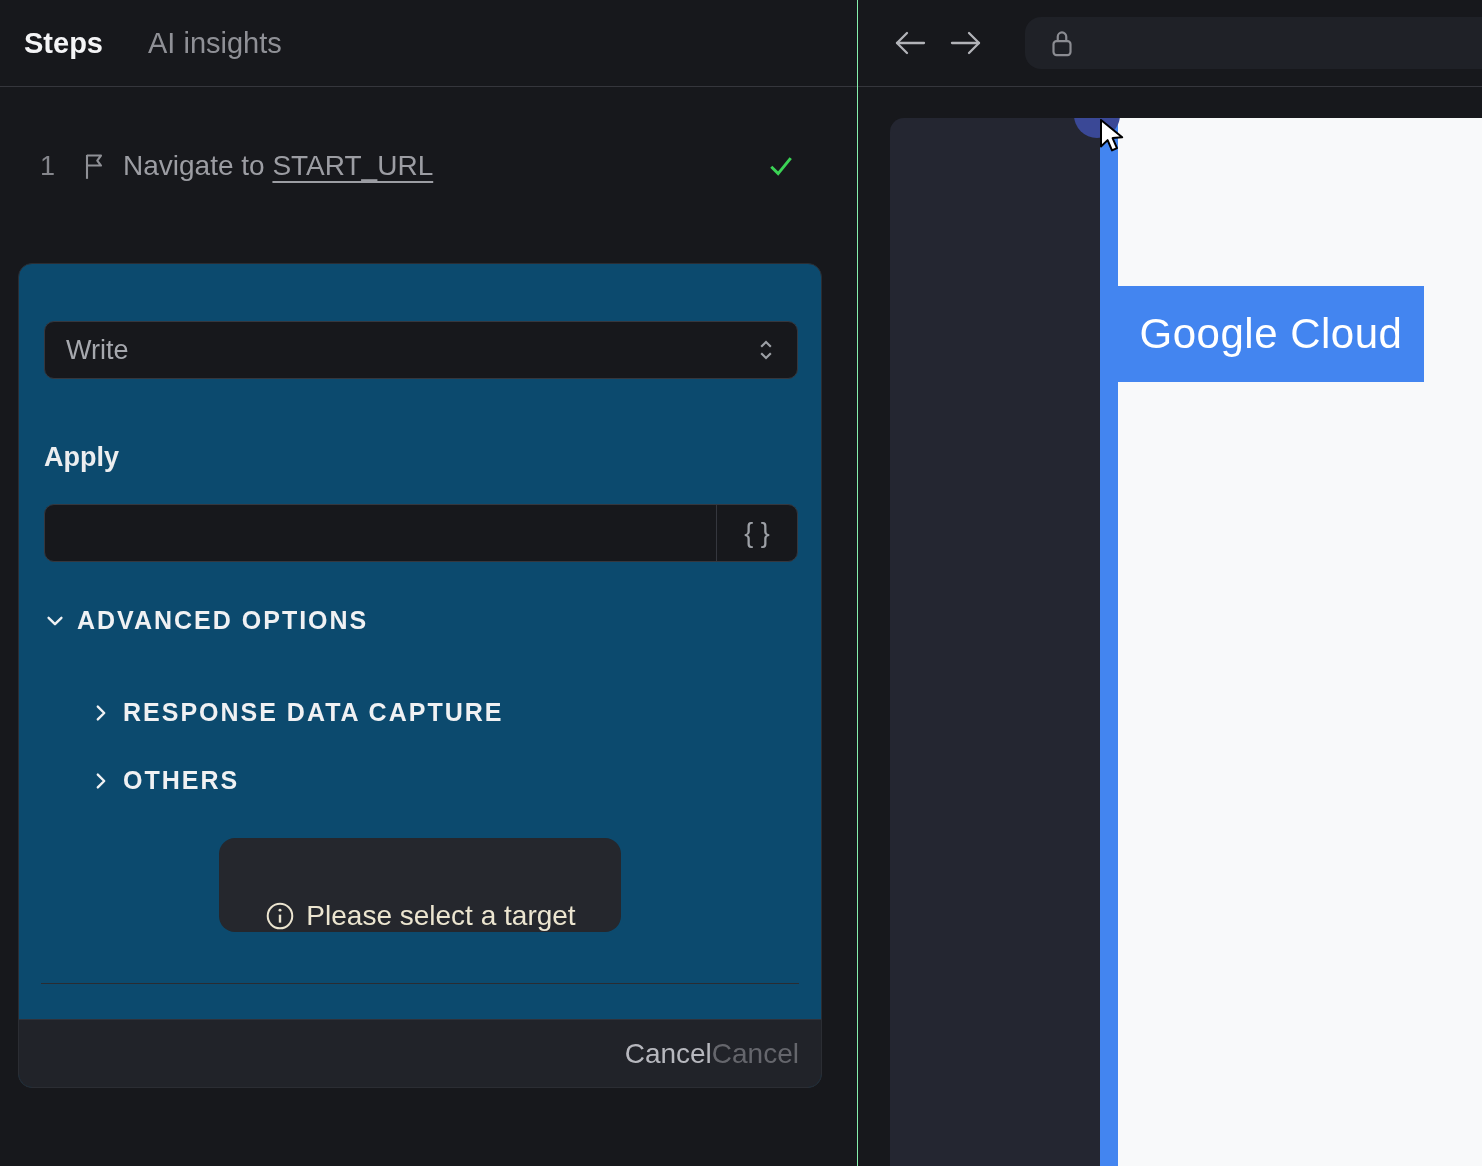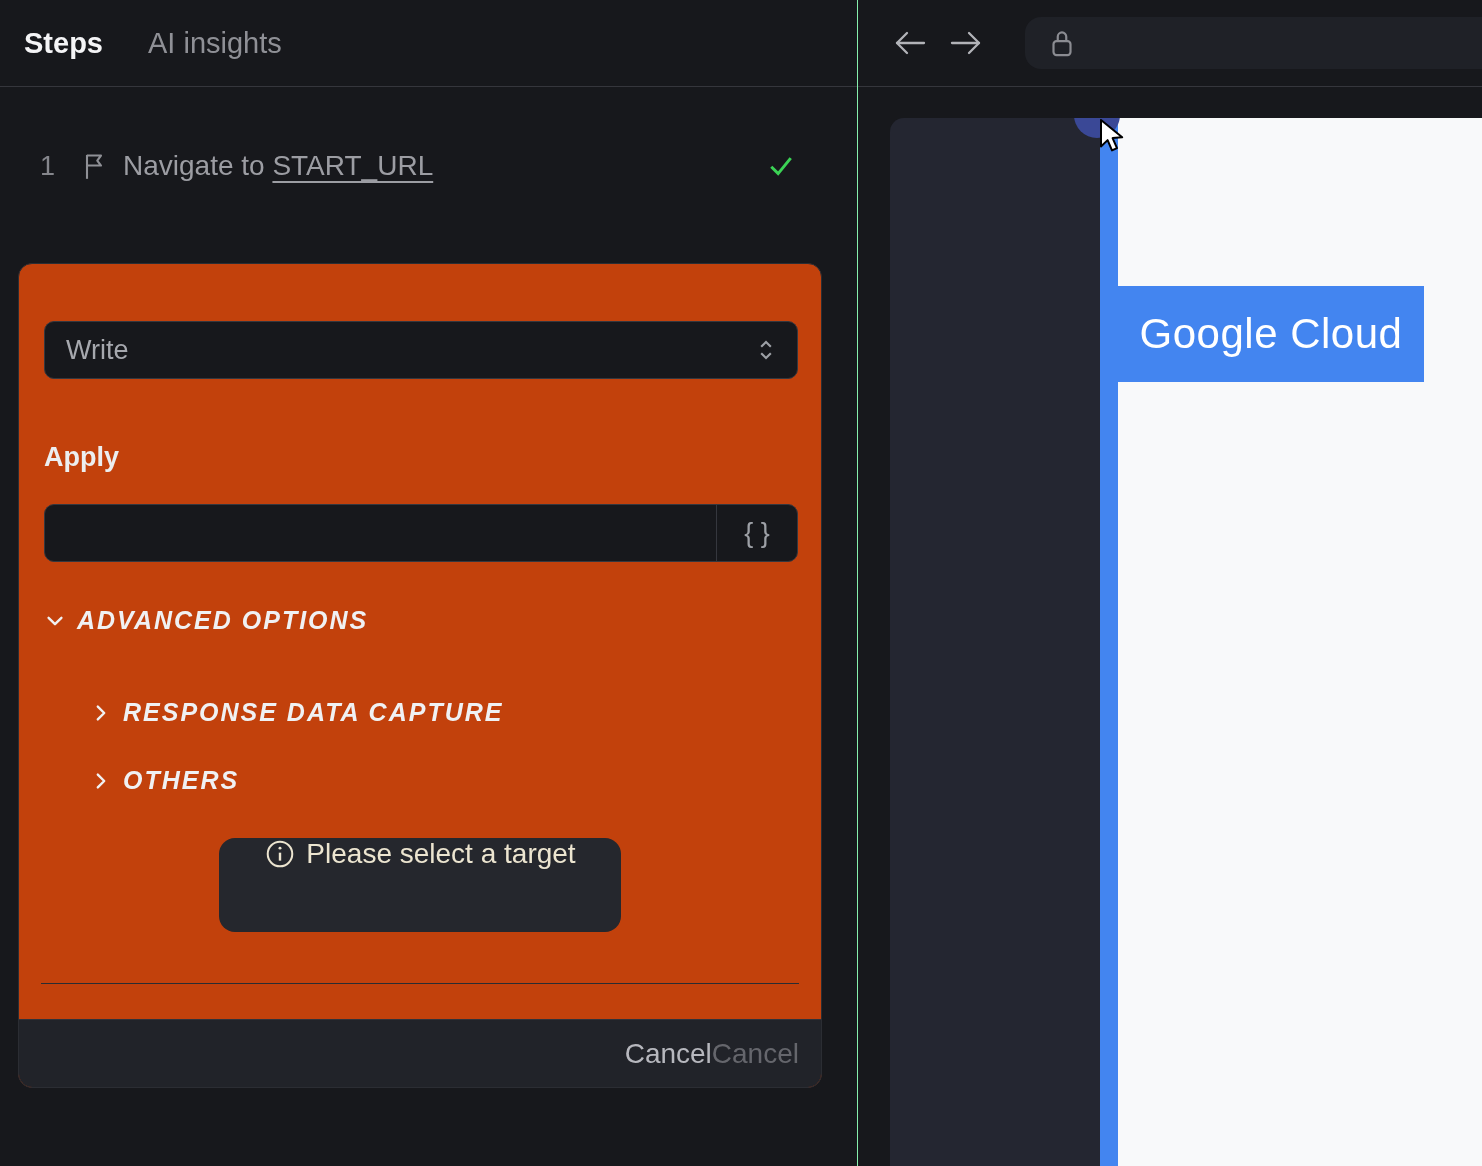--- a/index.html
+++ b/index.html
@@ -16,21 +16,21 @@
   .tab.active{color:#f4f4f6;font-weight:700;}
   .step-row{position:absolute;left:0;top:147px;width:100%;height:40px;}
   .step-num{position:absolute;left:40px;top:4px;font-size:27px;color:#85868c;}
   .flag-wrap{position:absolute;left:80px;top:3px;}
   .step-text{position:absolute;left:123px;top:3px;font-size:28px;color:#9c9da3;white-space:nowrap;text-align:center;}
   .step-link{color:#9c9da3;text-decoration:underline;text-underline-offset:6px;cursor:pointer;}
   .check-wrap{position:absolute;right:60px;top:2px;}
 
   .card{
     position:absolute;left:18px;top:263px;width:804px;height:825px;box-sizing:border-box;
-    background:#c2410c;border:1px solid #2b2d33;border-radius:14px;
+    background:#0c4a6e;border:1px solid #2b2d33;border-radius:14px;
   }
   .select{
     position:absolute;left:25px;top:57px;width:754px;height:58px;box-sizing:border-box;
     background:#17181c;border:1px solid #35373e;border-radius:10px;
     display:flex;align-items:center;padding:0 18px 0 21px;cursor:pointer;
   }
   .select .sel-value{flex:1;font-size:27px;color:#a6a8ae;}
   .field-label{position:absolute;left:25px;top:178px;font-size:27px;font-weight:700;color:#eceef0;}
   .input-group{
     position:absolute;left:25px;top:240px;width:754px;height:58px;box-sizing:border-box;
@@ -38,28 +38,28 @@
   }
   .input-group input{
     flex:1;background:transparent;border:none;outline:none;color:#d9dadd;
     font-size:26px;padding:0 18px;font-family:"Liberation Sans",sans-serif;
   }
   .braces-btn{
     width:80px;border-left:1px solid #35373e;display:flex;align-items:center;justify-content:center;
     font-size:27px;color:#9da0a6;cursor:pointer;user-select:none;
   }
   .sec-row{position:absolute;display:flex;align-items:center;gap:11px;cursor:pointer;}
-  .sec-row .sec-label{font-size:25px;font-weight:700;letter-spacing:2px;color:#f0f1f3;white-space:nowrap;font-style:italic;}
+  .sec-row .sec-label{font-size:25px;font-weight:700;letter-spacing:2px;color:#f0f1f3;white-space:nowrap;}
   .row-advanced{left:25px;top:342px;}
   .row-response{left:71px;top:434px;}
   .row-others{left:71px;top:502px;}
   .notice{
     position:absolute;left:200px;top:574px;width:402px;height:94px;
     background:#25272d;border-radius:16px;
-    display:flex;align-items:flex-start;justify-content:center;gap:10px;
+    display:flex;align-items:flex-end;justify-content:center;gap:10px;
   }
   .notice .notice-text{font-size:28px;color:#ece5d0;white-space:nowrap;}
   .card-divider{position:absolute;left:22px;top:719px;width:758px;height:1px;background:#2a2c32;}
   .card-footer{
     position:absolute;left:0;bottom:0;width:100%;height:68px;box-sizing:border-box;
     background:#212329;border-top:1px solid #30323a;border-radius:0 0 13px 13px;
     display:flex;align-items:center;justify-content:flex-end;padding:0 22px;
   }
   .btn-cancel{font-size:28px;color:#b7b8be;cursor:pointer;}
   .btn-apply{font-size:28px;color:#65666c;cursor:pointer;}

